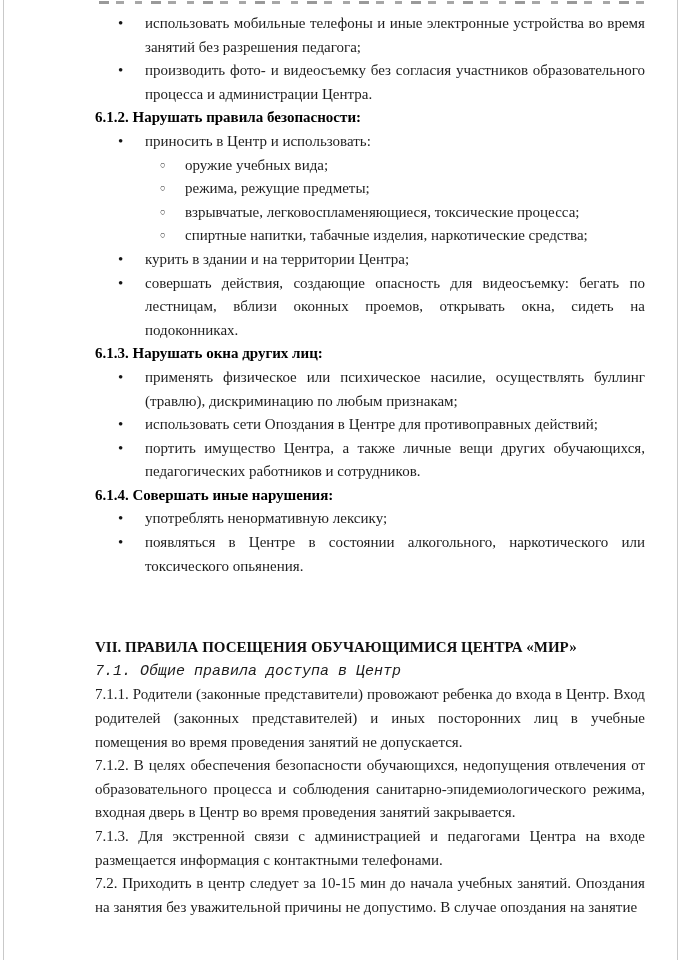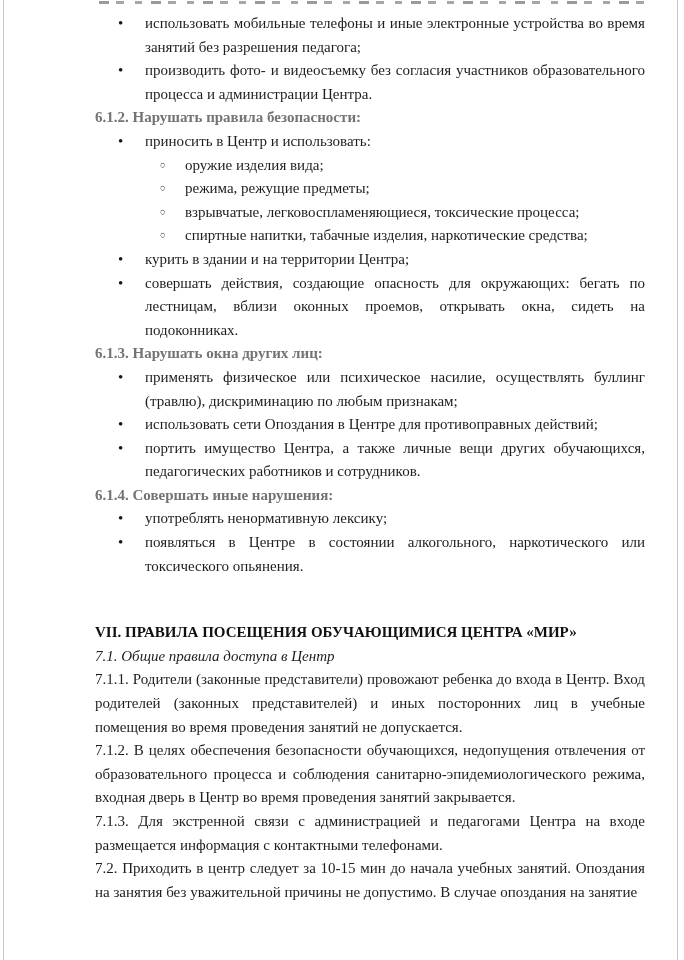--- a/index.html
+++ b/index.html
@@ -17,29 +17,29 @@
   .edge-right{left:677px;}
   
   .cutoff{
     position:absolute;top:1px;left:99px;width:546px;height:3px;
     background:repeating-linear-gradient(90deg,
       rgba(70,70,70,.55) 0 10px, transparent 10px 17px,
       rgba(60,60,60,.45) 17px 25px, transparent 25px 36px,
       rgba(80,80,80,.5) 36px 43px, transparent 43px 52px);
   }
   .content{padding:12px 39px 0 95px;}
-  .h{font-weight:bold;color:#737373;text-align:left;}
+  .h{font-weight:bold;color:#000000;text-align:left;}
   .row{display:flex;}
   .row .mk{flex:0 0 27px;margin-left:23px;color:#151515;}
   .row.sub .mk{flex:0 0 25px;margin-left:65px;font-size:9.5px;line-height:23.6px;color:#2a2a2a;}
   .row .tx{flex:1;text-align:justify;}
   .para{text-align:justify;}
-  .sec7{margin-top:43px;}
+  .sec7{margin-top:58px;}
   .sec7 .title{font-weight:bold;color:#101010;}
-  .sec7 .subtitle{font-style:italic;}
+  .sec7 .subtitle{font-style:italic;font-family:Liberation Mono, monospace;}
   .it{}
 </style>
 </head>
 <body>
 
 <div class="page">
   <div class="edge edge-left"></div>
   <div class="edge edge-right"></div>
   <div class="cutoff"></div>
 
@@ -56,42 +56,42 @@
 
     <div class="h">6.1.2. Нарушать правила безопасности:</div>
 
     <div class="row">
       <span class="mk">•</span>
       <div class="tx">приносить в Центр и использовать:</div>
     </div>
 
     <div class="row sub">
       <span class="mk">○</span>
-      <div class="tx">оружие изделия вида;</div>
+      <div class="tx">оружие учебных вида;</div>
     </div>
     <div class="row sub">
       <span class="mk">○</span>
       <div class="tx">режима, режущие предметы;</div>
     </div>
     <div class="row sub">
       <span class="mk">○</span>
       <div class="tx">взрывчатые, легковоспламеняющиеся, токсические процесса;</div>
     </div>
     <div class="row sub">
       <span class="mk">○</span>
       <div class="tx">спиртные напитки, табачные изделия, наркотические средства;</div>
     </div>
 
     <div class="row">
       <span class="mk">•</span>
       <div class="tx">курить в здании и на территории Центра;</div>
     </div>
     <div class="row">
       <span class="mk">•</span>
-      <div class="tx">совершать действия, создающие опасность для окружающих: бегать по лестницам, вблизи оконных проемов, открывать окна, сидеть на подоконниках.</div>
+      <div class="tx">совершать действия, создающие опасность для видеосъемку: бегать по лестницам, вблизи оконных проемов, открывать окна, сидеть на подоконниках.</div>
     </div>
 
     <div class="h">6.1.3. Нарушать окна других лиц:</div>
 
     <div class="row">
       <span class="mk">•</span>
       <div class="tx">применять физическое или психическое насилие, осуществлять буллинг (травлю), дискриминацию по любым признакам;</div>
     </div>
     <div class="row">
       <span class="mk">•</span>

